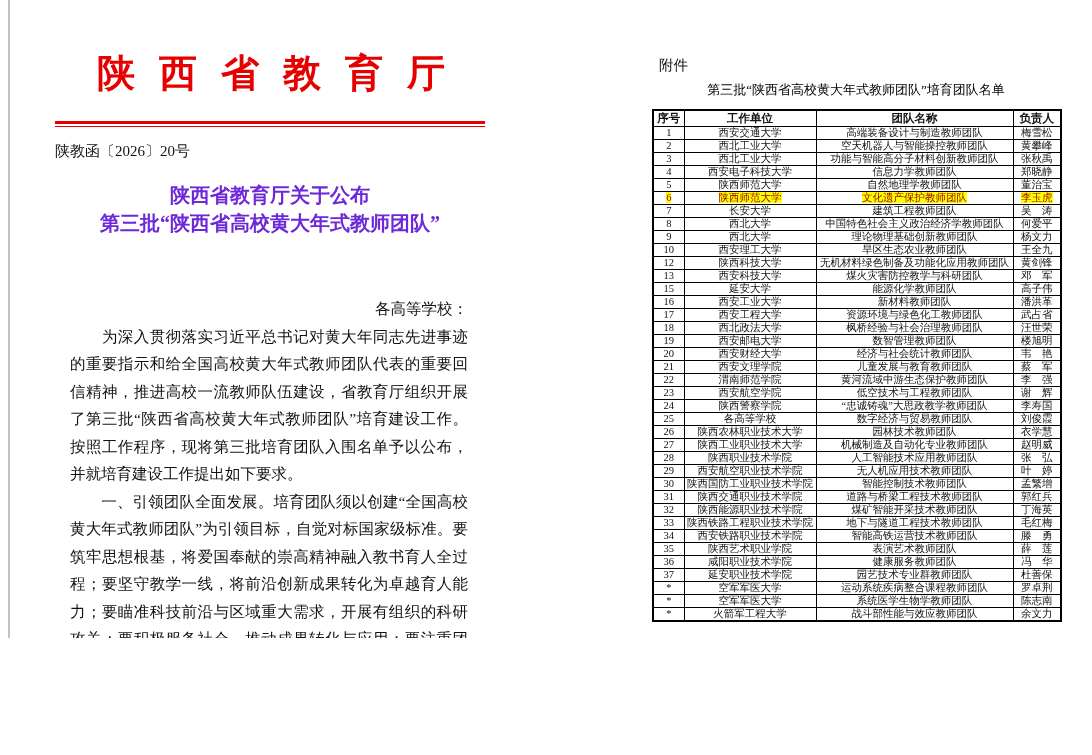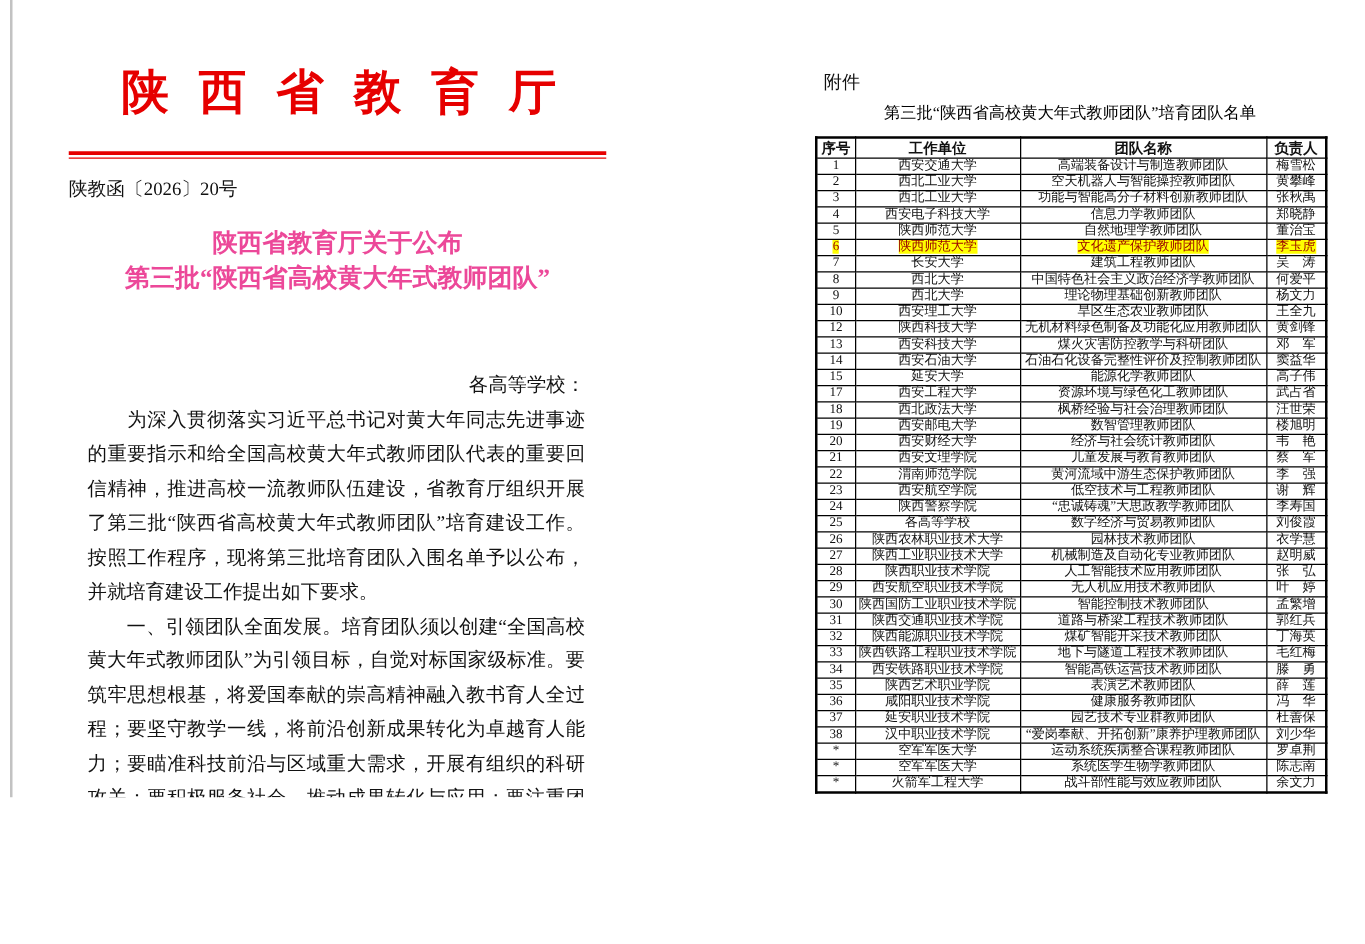--- a/index.html
+++ b/index.html
@@ -19,21 +19,21 @@
   .rule-top-thick{left:55px;top:121px;width:430px;height:3px;}
   .rule-top-thin{left:55px;top:126px;width:430px;height:1px;}
   .rule-bottom-thick{left:53px;top:712px;width:430px;height:3px;}
   .rule-bottom-thin{left:53px;top:717px;width:430px;height:1px;}
   .doc-number{
     position:absolute;left:55px;top:142px;width:412px;
     font-size:15px;color:#111;
   }
   .notice-title{
     position:absolute;left:28px;top:181px;width:484px;text-align:center;
-    font-size:20px;font-weight:bold;line-height:28px;color:#ec4899;
+    font-size:20px;font-weight:bold;line-height:28px;color:#6d28d9;
   }
   .notice-body{
     position:absolute;left:70px;top:295px;width:398px;
     font-size:15.5px;line-height:27.5px;text-align:justify;color:#121212;
   }
   .notice-body .salutation{text-align:right;}
   .notice-body p{margin:0;padding:0;text-align:justify;}
   .seg-bold{font-weight:normal;}
 
   
@@ -192,34 +192,34 @@
             <td><span>黄剑锋</span></td>
           </tr>
 
           <tr>
             <td><span>13</span></td>
             <td><span>西安科技大学</span></td>
             <td><span>煤火灾害防控教学与科研团队</span></td>
             <td><span>邓　军</span></td>
           </tr>
 
-          <tr>
-            <td><span>14</span></td>
-            <td><span>西安石油大学</span></td>
-            <td><span>石油石化设备完整性评价及控制教师团队</span></td>
-            <td><span>窦益华</span></td>
-          </tr>
 
           <tr>
             <td><span>15</span></td>
             <td><span>延安大学</span></td>
             <td><span>能源化学教师团队</span></td>
             <td><span>高子伟</span></td>
           </tr>
 
+          <tr>
+            <td><span>16</span></td>
+            <td><span>西安工业大学</span></td>
+            <td><span>新材料教师团队</span></td>
+            <td><span>潘洪革</span></td>
+          </tr>
 
           <tr>
             <td><span>17</span></td>
             <td><span>西安工程大学</span></td>
             <td><span>资源环境与绿色化工教师团队</span></td>
             <td><span>武占省</span></td>
           </tr>
 
           <tr>
             <td><span>18</span></td>
@@ -354,26 +354,20 @@
             <td><span>冯　华</span></td>
           </tr>
 
           <tr>
             <td><span>37</span></td>
             <td><span>延安职业技术学院</span></td>
             <td><span>园艺技术专业群教师团队</span></td>
             <td><span>杜善保</span></td>
           </tr>
 
-          <tr>
-            <td><span>38</span></td>
-            <td><span>汉中职业技术学院</span></td>
-            <td><span>“爱岗奉献、开拓创新”康养护理教师团队</span></td>
-            <td><span>刘少华</span></td>
-          </tr>
 
           <tr>
             <td><span>*</span></td>
             <td><span>空军军医大学</span></td>
             <td><span>运动系统疾病整合课程教师团队</span></td>
             <td><span>罗卓荆</span></td>
           </tr>
 
           <tr>
             <td><span>*</span></td>

